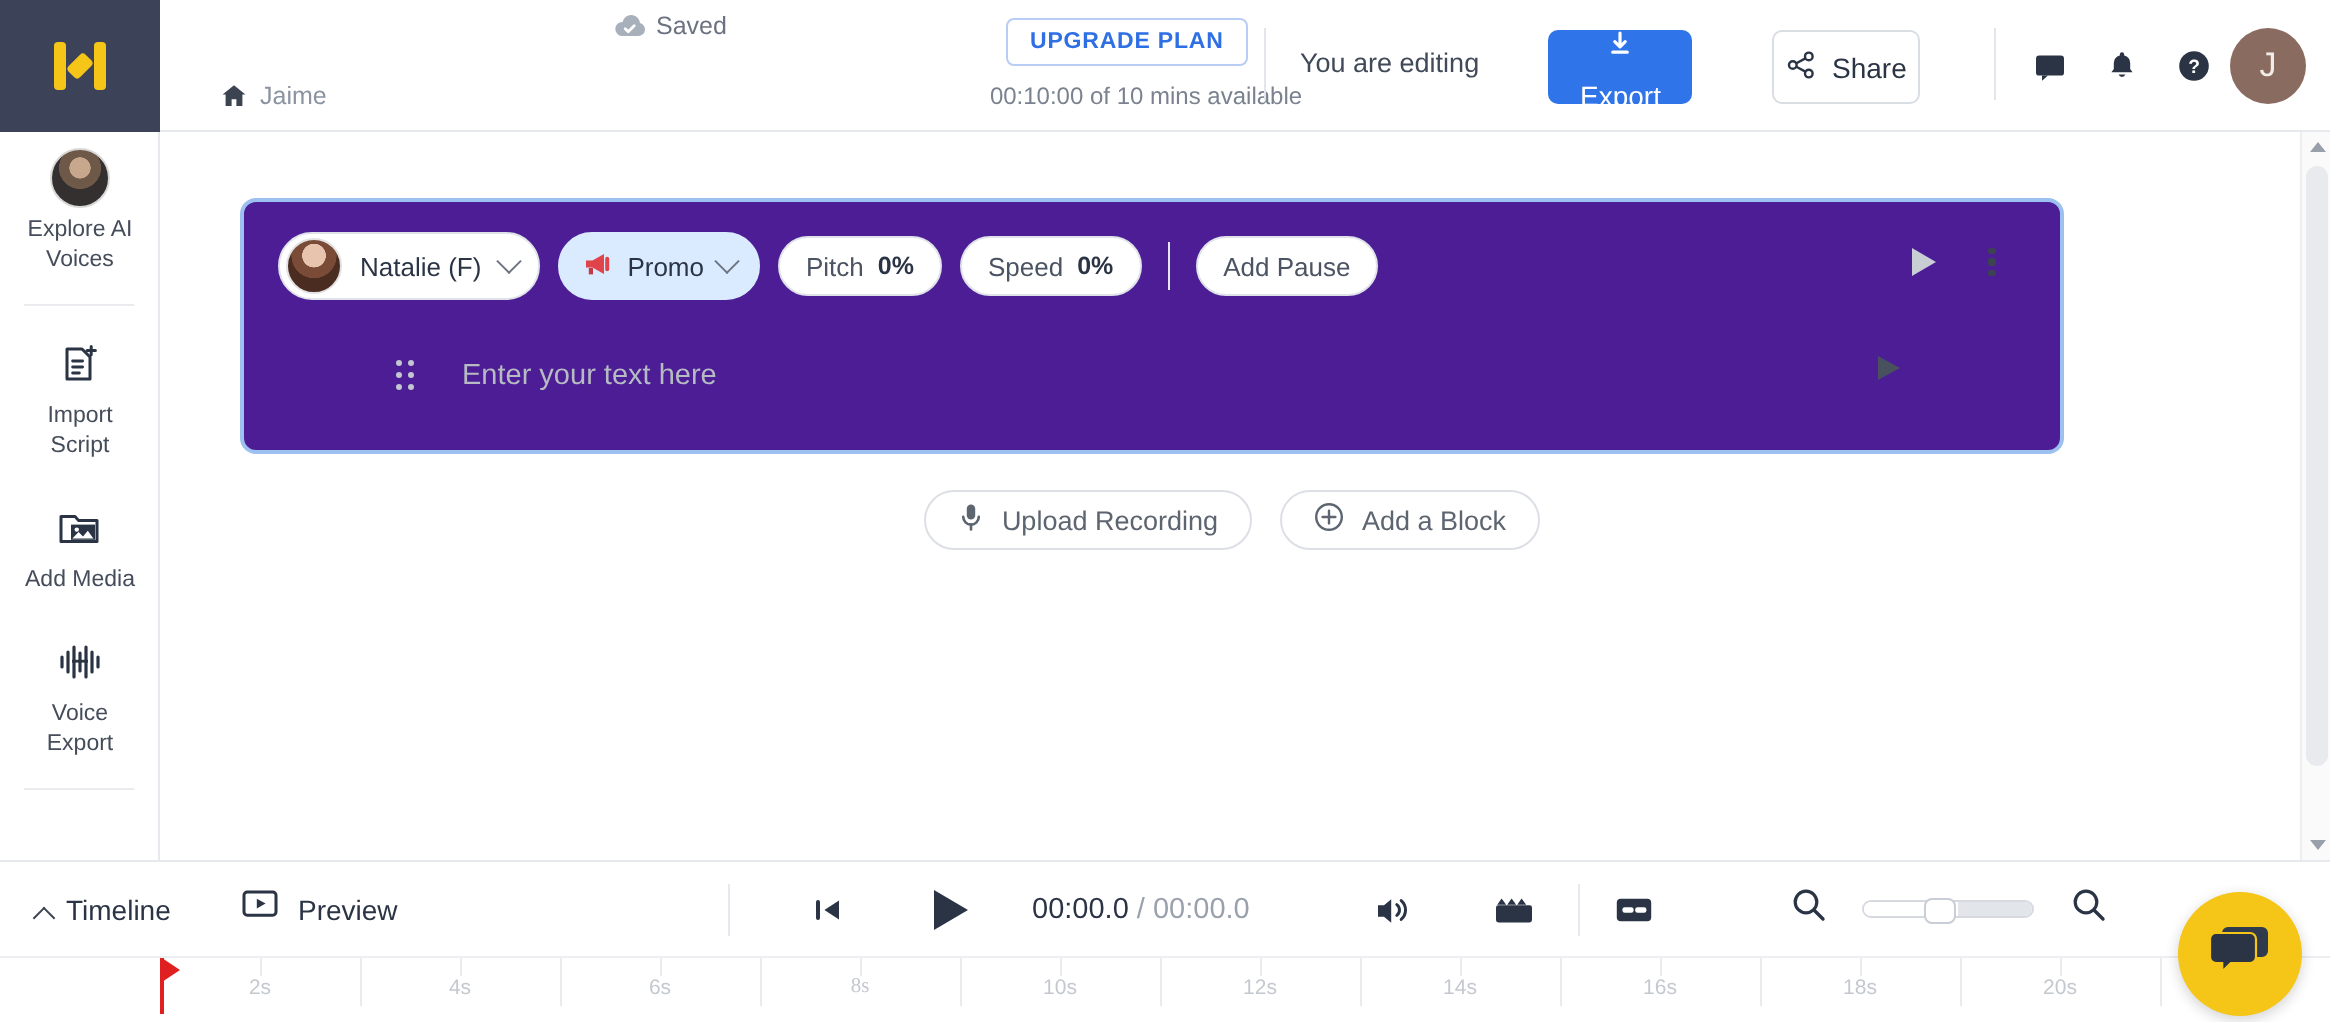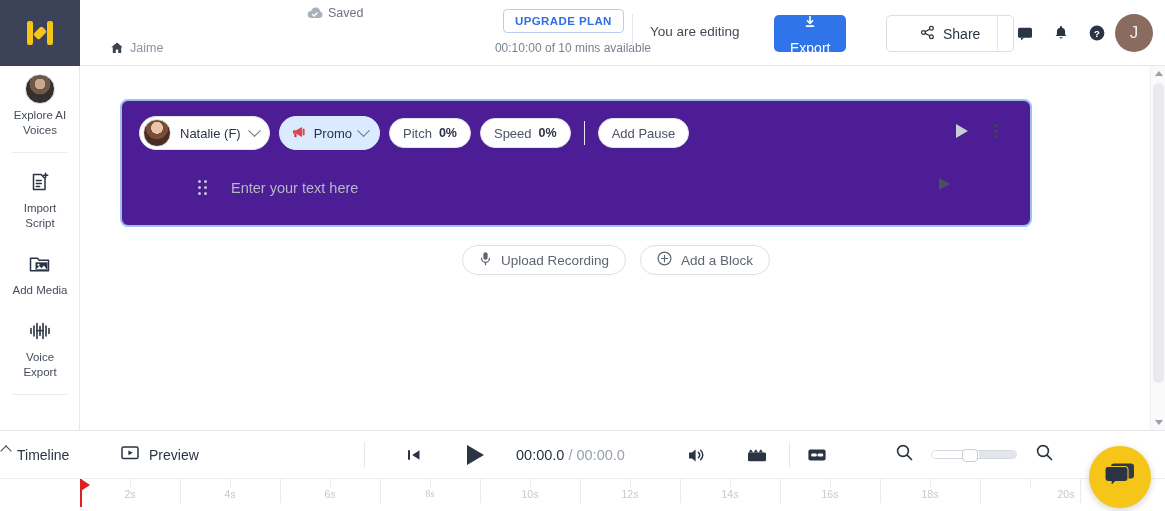--- a/index.html
+++ b/index.html
@@ -72,21 +72,21 @@
   }
   .export-btn {
     position: absolute; left: 694px; top: 15px;
     background: #2f74e8; color: #fff; border: none; border-radius: 5px;
     height: 37px; padding: 0 16px; font-size: 14px; cursor: pointer;
     display: flex; align-items: center; gap: 8px; font-family: inherit; flex-direction: column;
   }
   .share-btn {
     position: absolute; left: 806px; top: 15px;
     background: #fff; color: #2b3445; border: 1px solid #d9dde4; border-radius: 5px;
-    height: 37px; padding: 0 33px; font-size: 14px; cursor: pointer;
+    height: 37px; padding: 0 6px; font-size: 14px; cursor: pointer;
     display: flex; align-items: center; gap: 8px; font-family: inherit;
   }
   .hdr-ico {
     position: absolute; top: 23px; width: 20px; height: 20px; cursor: pointer;
     display: flex; align-items: center; justify-content: center;
   }
   .ico-flag { left: 935px; }
   .ico-bell { left: 971px; }
   .ico-help { left: 1007px; }
   .avatar-j {
@@ -211,21 +211,21 @@
     background: #e8eaed; border-radius: 6px; cursor: pointer;
   }
 
   
   .botbar {
     position: absolute; left: 0; right: 0; bottom: 33px; height: 48px;
     background: #fff; border-top: 1px solid #e6e9ee;
     display: flex; align-items: center;
   }
   .timeline-tgl {
-    position: absolute; left: 2px; display: flex; align-items: flex-start; gap: 7px; cursor: pointer;
+    position: absolute; left: 18px; display: flex; align-items: flex-end; gap: 7px; cursor: pointer;
   }
   .caret-up { width: 8px; height: 8px; border-left: 1.6px solid #3c4351; border-top: 1.6px solid #3c4351;
               transform: rotate(45deg); }
   .bb-label { font-size: 14px; color: #2b3445; }
   .preview-tgl { position: absolute; left: 120px; display: flex; align-items: center; gap: 9px; cursor: pointer; }
   .bb-div { position: absolute; width: 1px; height: 26px; background: #e5e8ed; }
   .bbd-1 { left: 364px; }
   .bbd-2 { left: 789px; }
   .skip-back { position: absolute; left: 405px; cursor: pointer; display: flex; align-items: center; }
   .big-play {
@@ -620,21 +620,21 @@
         <div class="tick minor" style="left: 1130px;"></div>
         <div class="tick-label" style="left: 130px;">2s</div>
         <div class="tick-label" style="left: 230px;">4s</div>
         <div class="tick-label" style="left: 330px;">6s</div>
         <div class="tick-label" style="left: 430px; font-family: Liberation Serif, serif;">8s</div>
         <div class="tick-label" style="left: 530px;">10s</div>
         <div class="tick-label" style="left: 630px;">12s</div>
         <div class="tick-label" style="left: 730px;">14s</div>
         <div class="tick-label" style="left: 830px;">16s</div>
         <div class="tick-label" style="left: 930px;">18s</div>
-        <div class="tick-label" style="left: 1030px; margin-left: 36px;">20s</div>
+        <div class="tick-label" style="left: 1030px;">20s</div>
         <div class="tick-label" style="left: 1130px;">2</div>
       </div>
     <div class="playhead"></div>
   </div>
 
   <div class="chat-fab">
     <span>
       <svg width="34" height="30" viewBox="0 0 34 30">
         <path d="M11 3.5h17a3 3 0 013 3v9a3 3 0 01-3 3h-17a3 3 0 01-3-3v-9a3 3 0 013-3z" fill="#2f3a4d"></path>
         <path d="M5 6.5h17a3 3 0 013 3v9a3 3 0 01-3 3h-9.6l-4.3 4.3V21.5H5a3 3 0 01-3-3v-9a3 3 0 013-3z" fill="#2b3445" stroke="#f5c518" stroke-width="1.1"></path>

